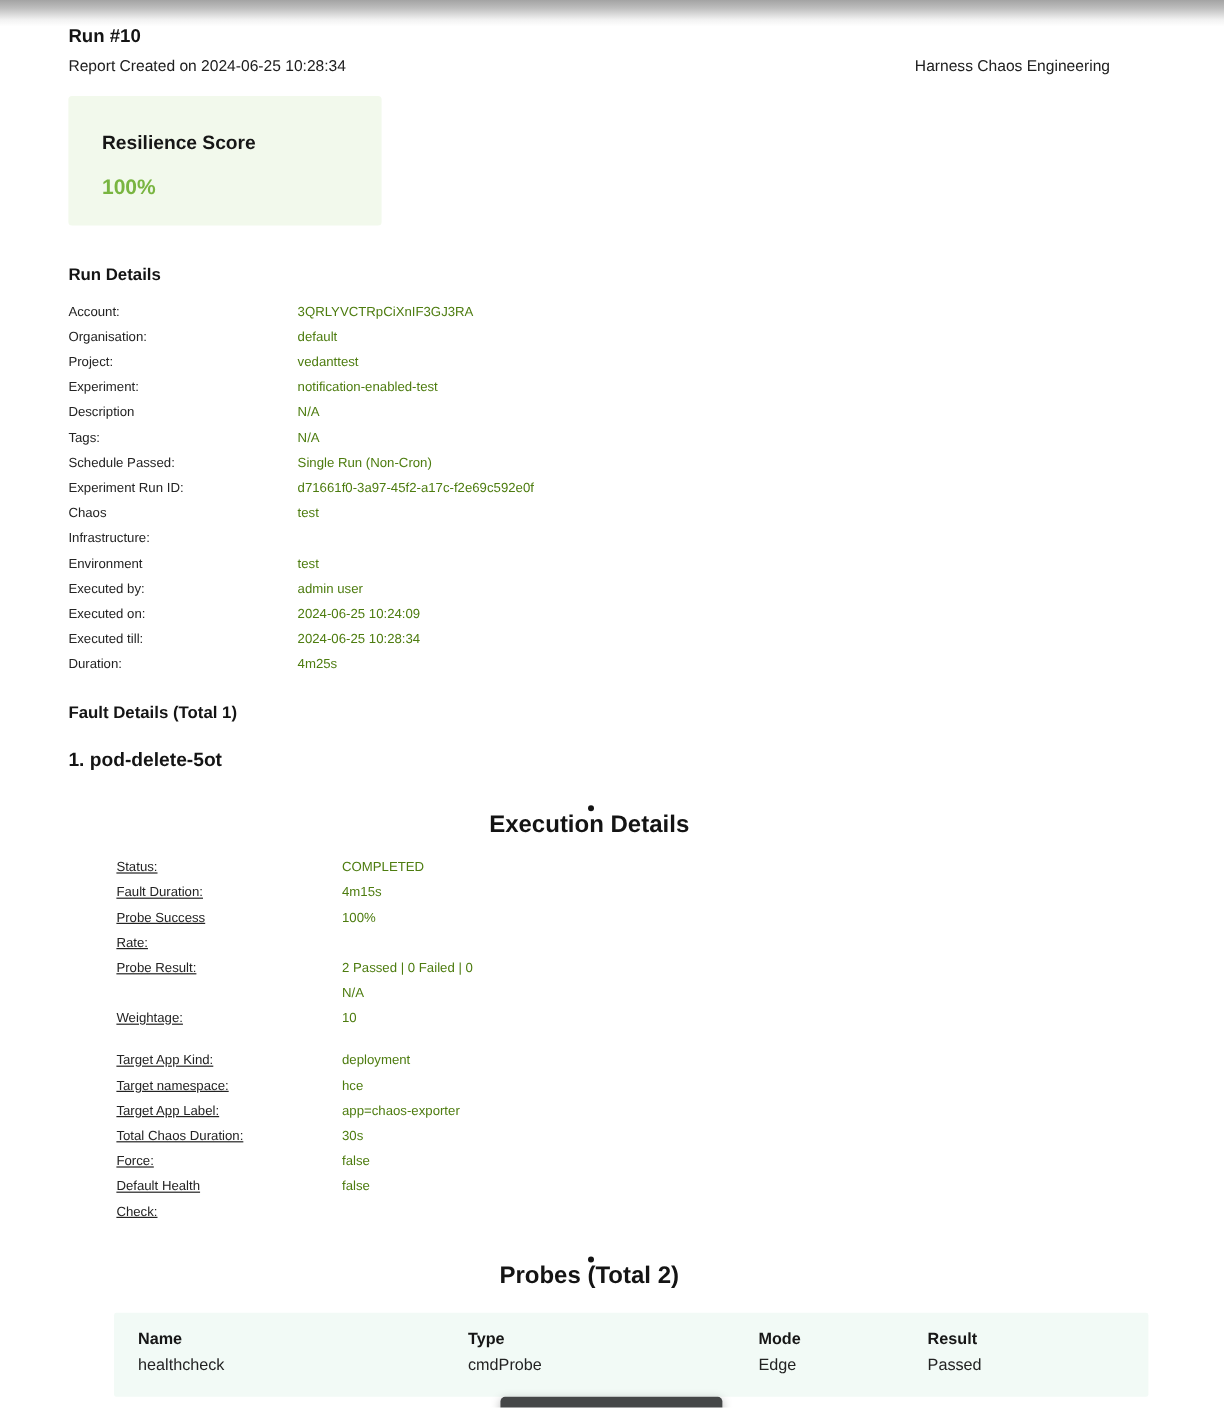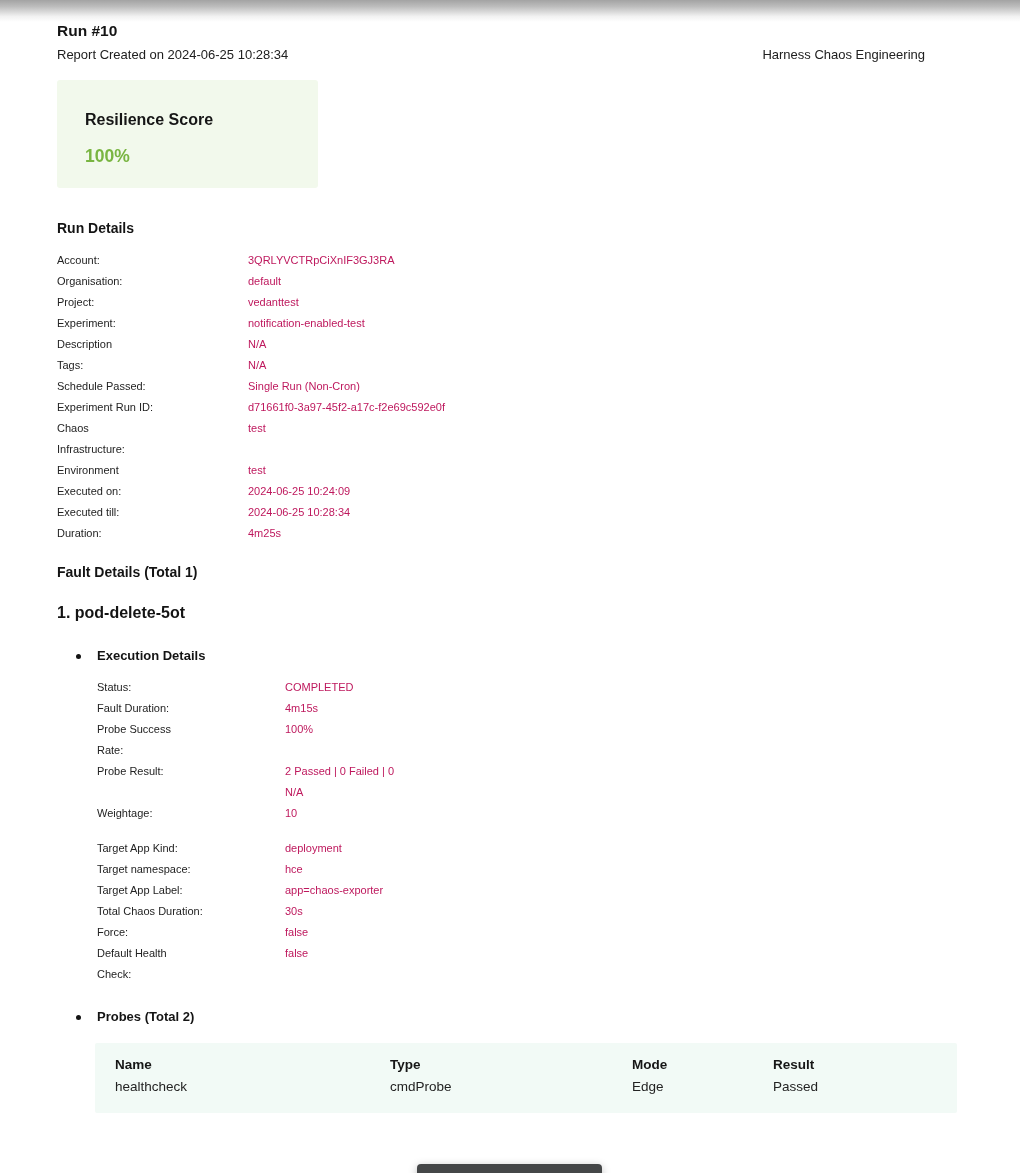--- a/index.html
+++ b/index.html
@@ -35,28 +35,28 @@
   
   .section-heading { font-size:14px; font-weight:bold; color:#141414; }
   .h-run-details { margin-top:32px; }
   .h-fault-details { margin-top:20px; }
   .fault-title { font-size:16px; font-weight:bold; color:#141414; margin-top:24px; }
 
   
   .kv-list { margin-top:14px; }
   .kv-row { display:flex; align-items:flex-start; font-size:11px; line-height:21px; }
   .kv-label { white-space:pre-line; color:#232323; }
-  .kv-value { white-space:pre-line; color:#be185d; }
+  .kv-value { white-space:pre-line; color:#4d7c0f; }
   .kv-run .kv-label { flex:0 0 191px; }
   .kv-sub { margin-left:40px; }
-  .kv-sub .kv-label { flex:0 0 188px; }
+  .kv-sub .kv-label { flex:0 0 188px;text-decoration:underline; }
 
   
   .bullet-heading {
-    display:flex; align-items:center; font-size:13px; font-weight:bold; color:#141414;
+    display:flex; align-items:center; font-size:20px; font-weight:bold; color:#141414;flex-direction:column;
   }
   .bullet-heading .dot {
     width:5px; height:5px; border-radius:50%; background:#141414;
     margin:2px 16px 0 19px; flex:0 0 auto;
   }
   .bh-execution { margin-top:26px; }
   .bh-config { margin-top:26px; }
   .bh-probes { margin-top:24px; }
 
   
@@ -141,20 +141,24 @@
         <div class="kv-value">d71661f0-3a97-45f2-a17c-f2e69c592e0f</div>
       </div>
     <div class="kv-row">
         <div class="kv-label">Chaos
 Infrastructure:</div>
         <div class="kv-value">test</div>
       </div>
     <div class="kv-row">
         <div class="kv-label">Environment</div>
         <div class="kv-value">test</div>
+      </div>
+    <div class="kv-row">
+        <div class="kv-label">Executed by:</div>
+        <div class="kv-value">admin user</div>
       </div>
     <div class="kv-row">
         <div class="kv-label">Executed on:</div>
         <div class="kv-value">2024-06-25 10:24:09</div>
       </div>
     <div class="kv-row">
         <div class="kv-label">Executed till:</div>
         <div class="kv-value">2024-06-25 10:28:34</div>
       </div>
     <div class="kv-row">

